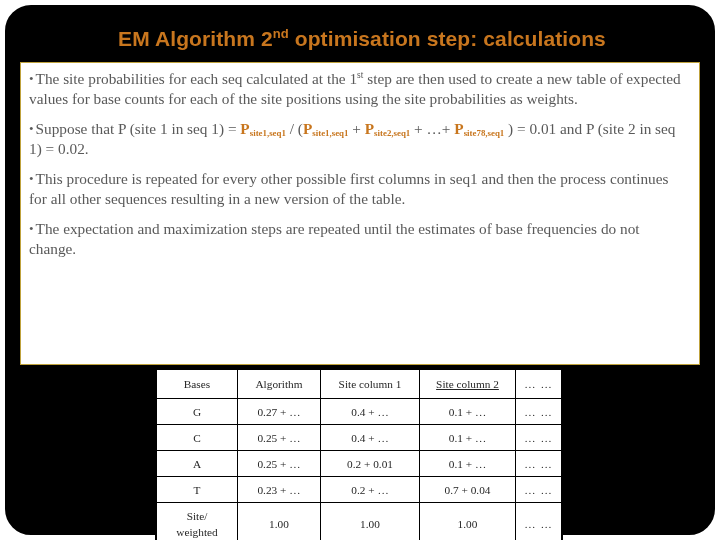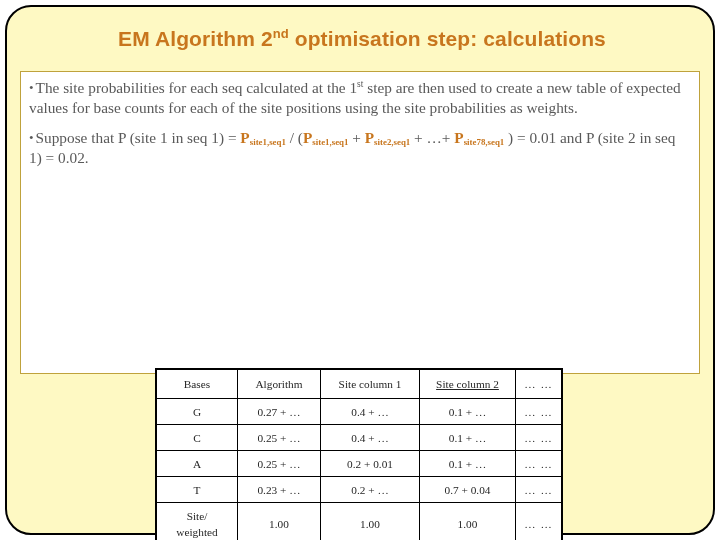--- a/index.html
+++ b/index.html
@@ -17,21 +17,21 @@
   
   #slide {
     position: absolute;
     left: 5px;
     top: 5px;
     width: 710px;
     height: 530px;
     box-sizing: border-box;
     border: 2px solid #000000;
     border-radius: 26px;
-    background: #fef9c3;
+    background: #000000;
   }
 
   
   #title {
     position: absolute;
     left: 0;
     top: 20px;
     width: 710px;
     text-align: center;
     color: #C8761E;
@@ -51,21 +51,20 @@
   #content-box {
     position: absolute;
     left: 13px;
     top: 55px;
     width: 680px;
     height: 303px;
     box-sizing: border-box;
     border: 1px solid #BFA23C;
     background: #ffffff;
     padding: 4px 10px 4px 8px;
-    margin-top: 9px;
   }
 
   .bullet {
     color: #595959;
     font-family: "Liberation Serif", serif;
     font-size: 15.3px;
     line-height: 1.31;
     margin: 0 0 10px 0;
     text-align: left;
   }
@@ -137,21 +136,27 @@
 
     <p class="bullet">
       <span class="dot">•</span><span>The site probabilities for each seq calculated at the 1</span><sup>st</sup><span> step are then used to create a new table of expected values for base counts for each of the site positions using the site probabilities as weights.</span>
     </p>
 
     <p class="bullet">
       <span class="dot">•</span><span>Suppose that P (site 1 in seq 1) = </span><span class="pvar"><span>P</span><sub>site1,seq1</sub></span><span> / (</span><span class="pvar"><span>P</span><sub>site1,seq1</sub></span><span> + </span><span class="pvar"><span>P</span><sub>site2,seq1</sub></span><span> + …+ </span><span class="pvar"><span>P</span><sub>site78,seq1</sub></span><span> ) = 0.01 and P (site 2 in seq 1) = 0.02.</span>
     </p>
 
 
-
+    <p class="bullet">
+      <span class="dot">•</span><span>This procedure is repeated for every other possible first columns in seq1 and then the process continues for all other sequences resulting in a new version of the table.</span>
+    </p>
+
+    <p class="bullet">
+      <span class="dot">•</span><span>The expectation and maximization steps are repeated until the estimates of base frequencies  do not change.</span>
+    </p>
 
   </div>
 
   <table id="calc-table">
     <thead>
       <tr>
         <td class="c-bases">Bases</td>
         <td class="c-bg">Algorithm</td>
         <td class="c-s1">Site column 1</td>
         <td class="c-s2">Site column 2</td>

